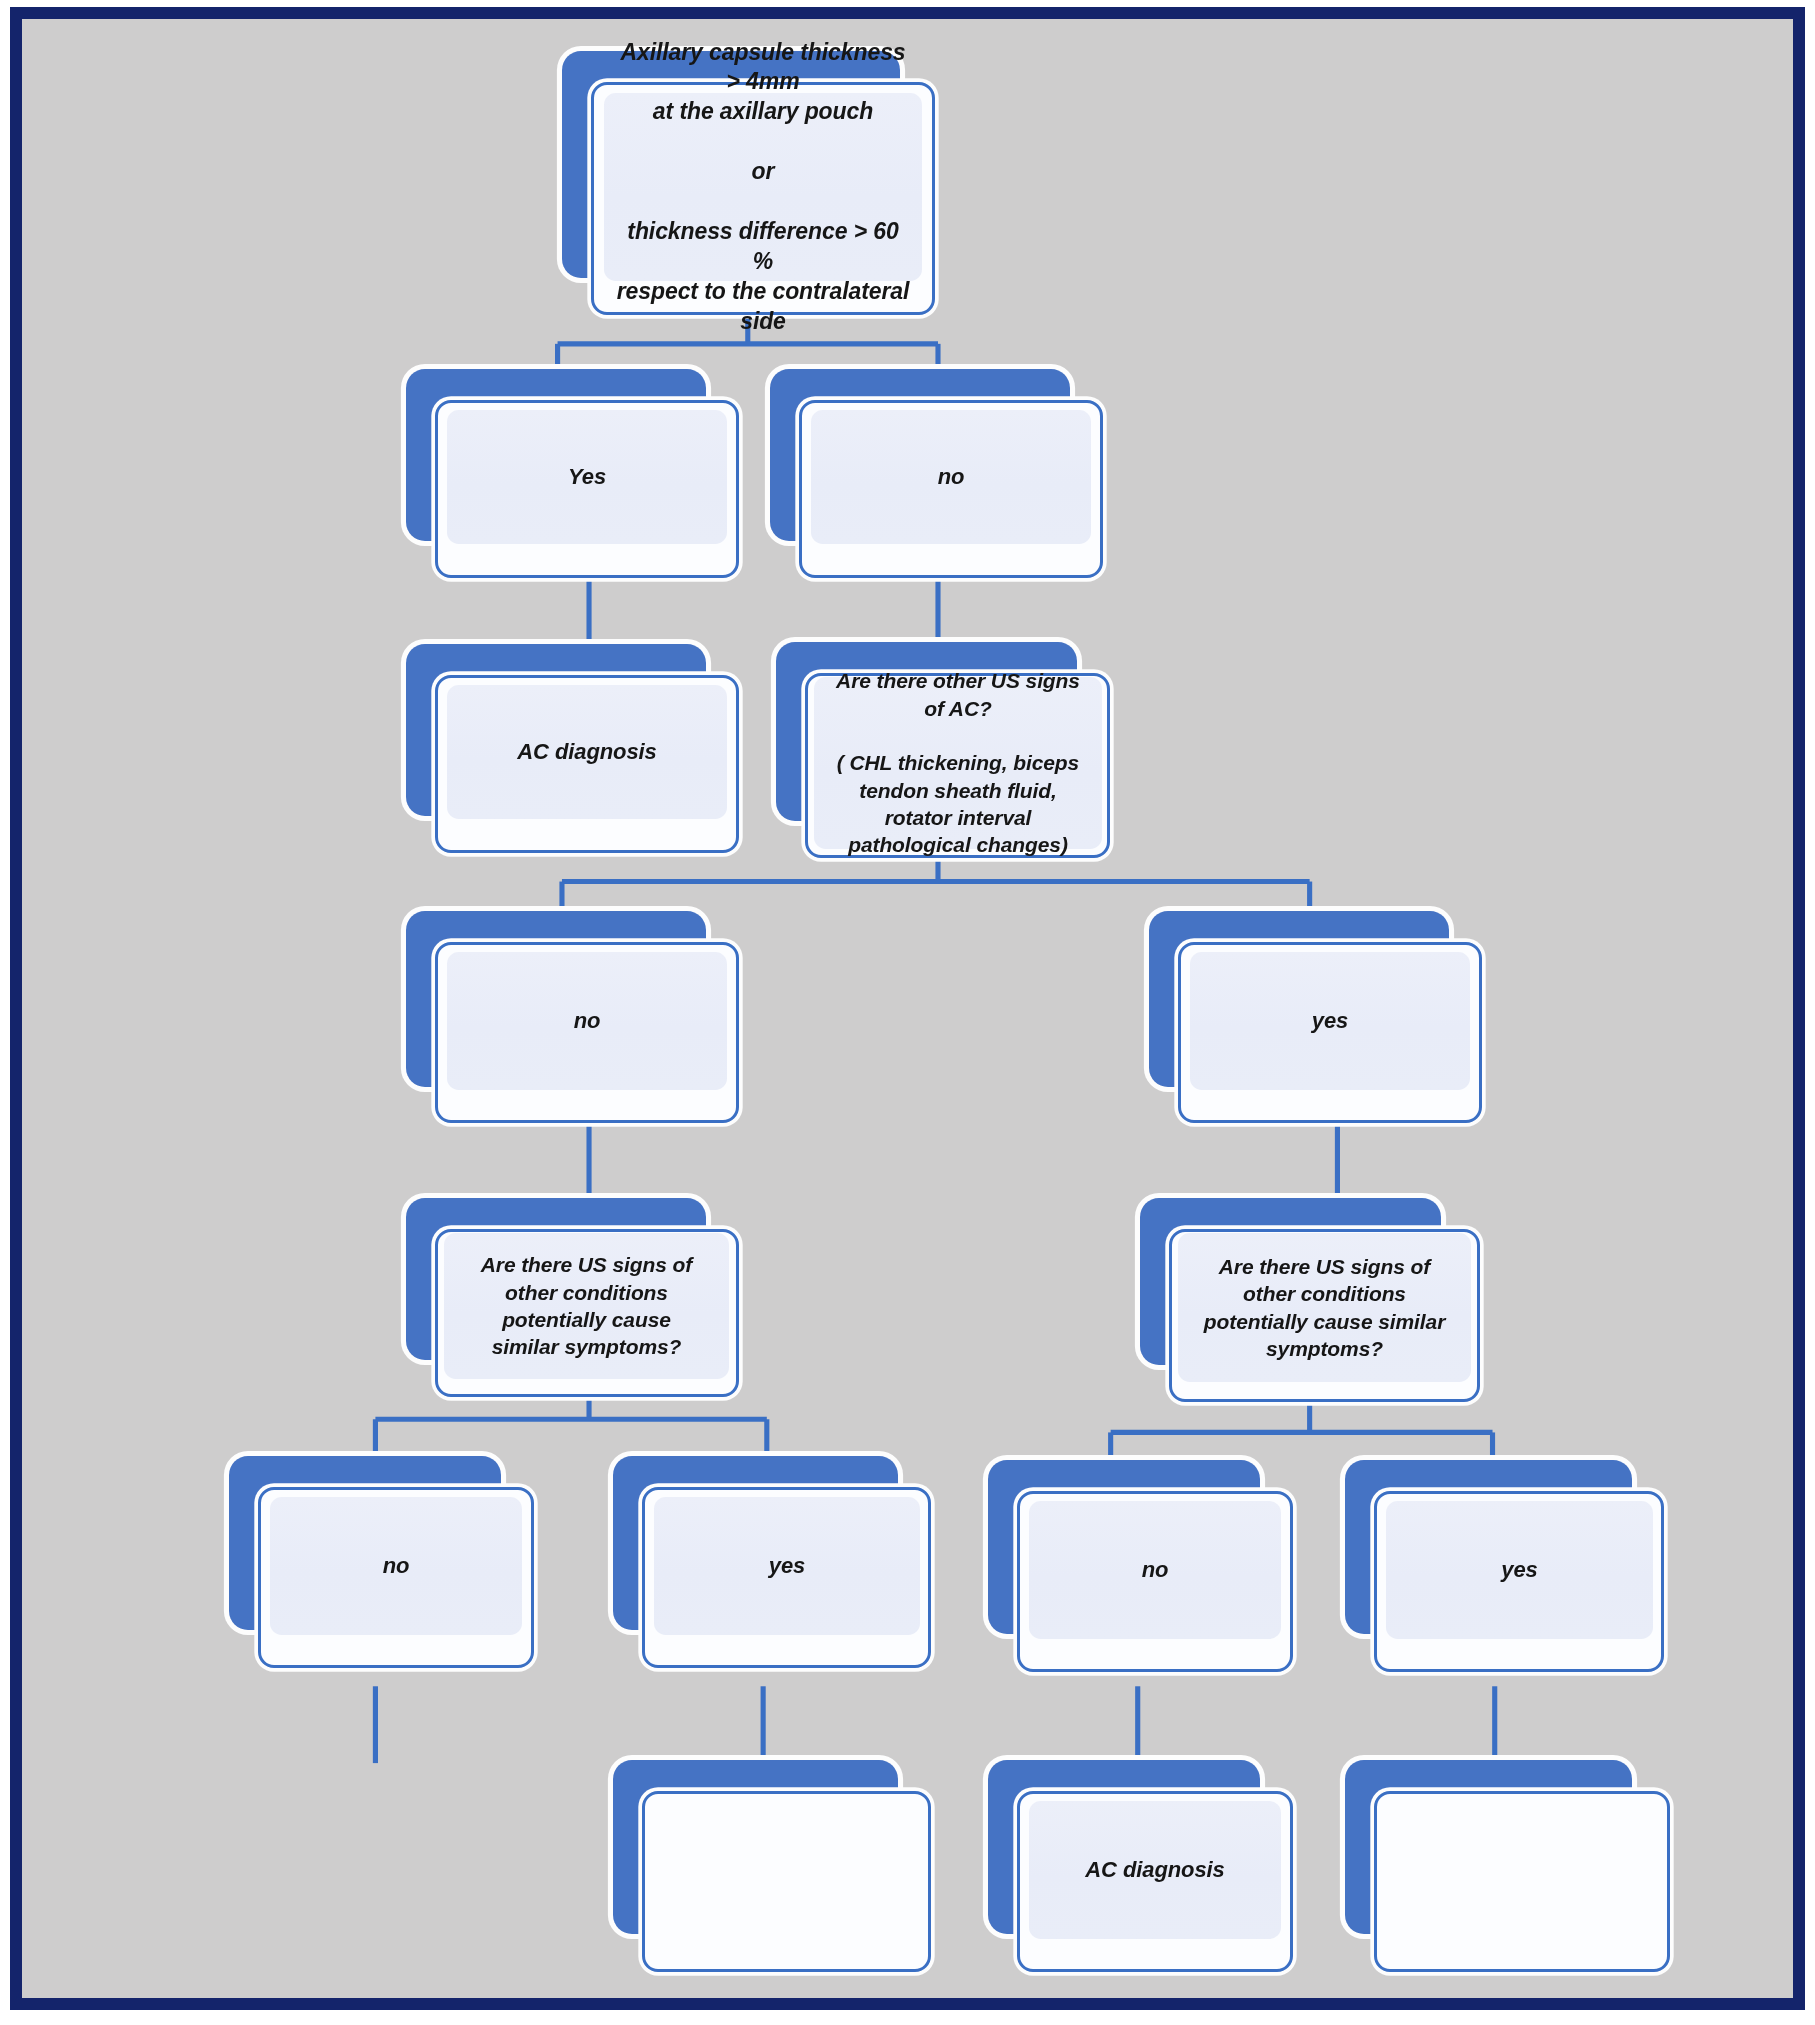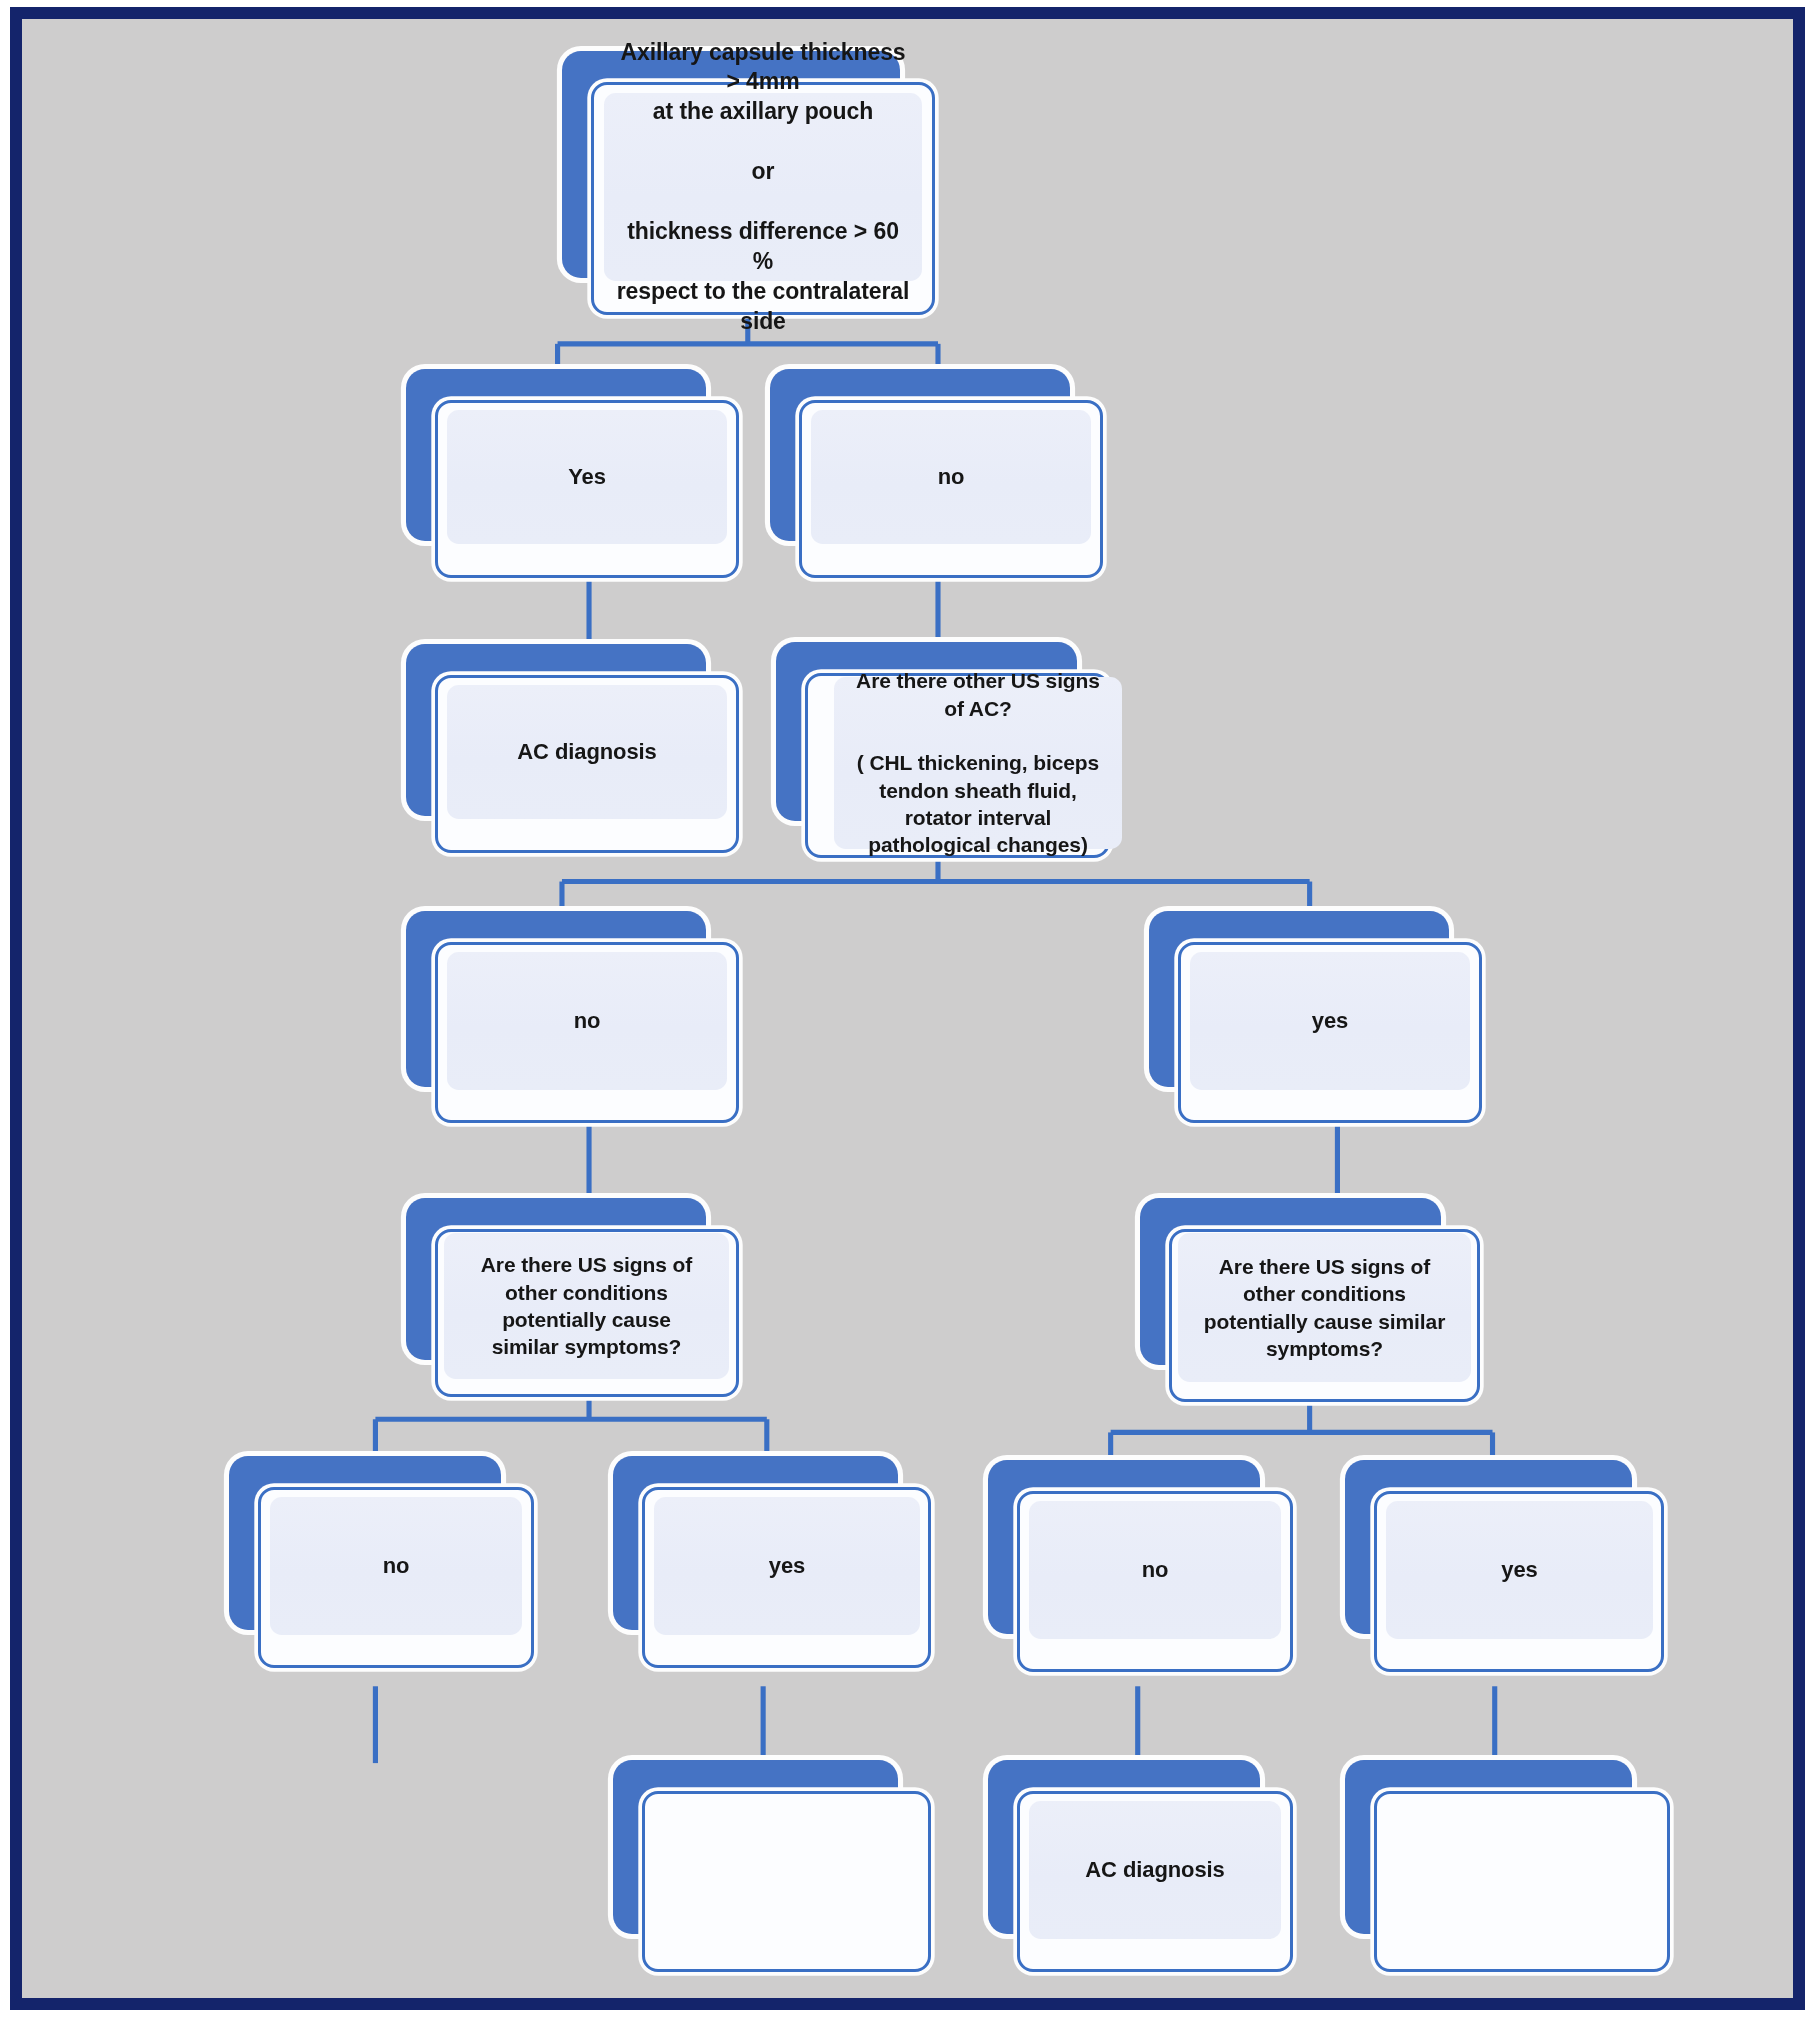--- a/index.html
+++ b/index.html
@@ -22,21 +22,21 @@
     top: 7.3px;
     width: 1795px;
     height: 2003px;
     box-sizing: border-box;
     border: 12.4px solid #14246b;
     background: #cecdcd;
   }
   #canvas {
     position: absolute;
     left: 0; top: 0;
-    width: 1636px; height: 2025px;
+    width: 1636px; height: 2025px; font-style: italic;
   }
   #connectors {
     position: absolute;
     left: 0; top: 0;
     width: 1816px;
     height: 2025px;
     pointer-events: none;
   }
   
   .node {
@@ -163,21 +163,21 @@
       <div class="back" style="width:300px; height:172px;"></div>
       <div class="front" style="left:29px; top:31px; width:304px; height:178px;"></div>
       <div class="inner" style="left:41px; top:41px; width:280px; height:134px;">
         <span class="label f-med">AC diagnosis</span>
       </div>
     </div>
 
     <div class="node" style="left:776px; top:642px; width:344px; height:219px;">
       <div class="back" style="width:301px; height:179px;"></div>
       <div class="front" style="left:29px; top:31px; width:305px; height:185px;"></div>
-      <div class="inner" style="left:38px; top:35px; width:288px; height:172px;margin-left:20px;">
+      <div class="inner" style="left:38px; top:35px; width:288px; height:172px;">
         <span class="label f-small">Are there other US signs
 of AC?
 
 ( CHL thickening, biceps
 tendon sheath fluid,
 rotator interval
 pathological changes)</span>
       </div>
     </div>
 

